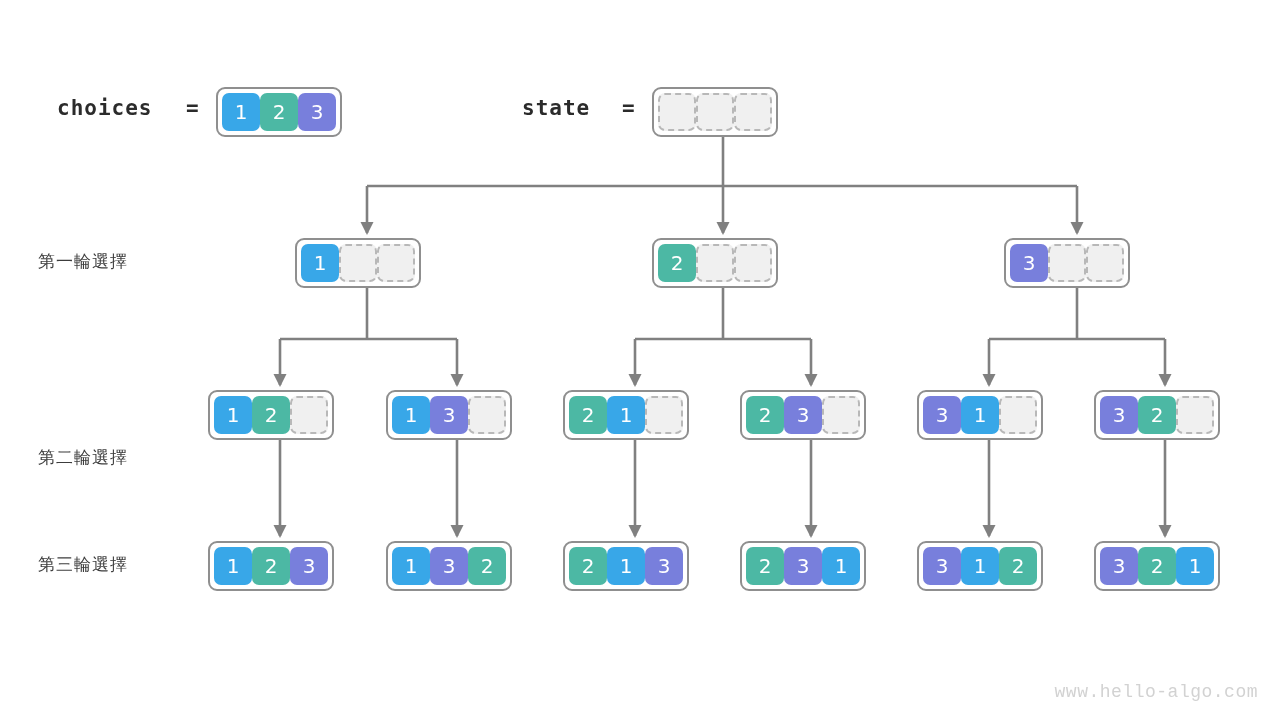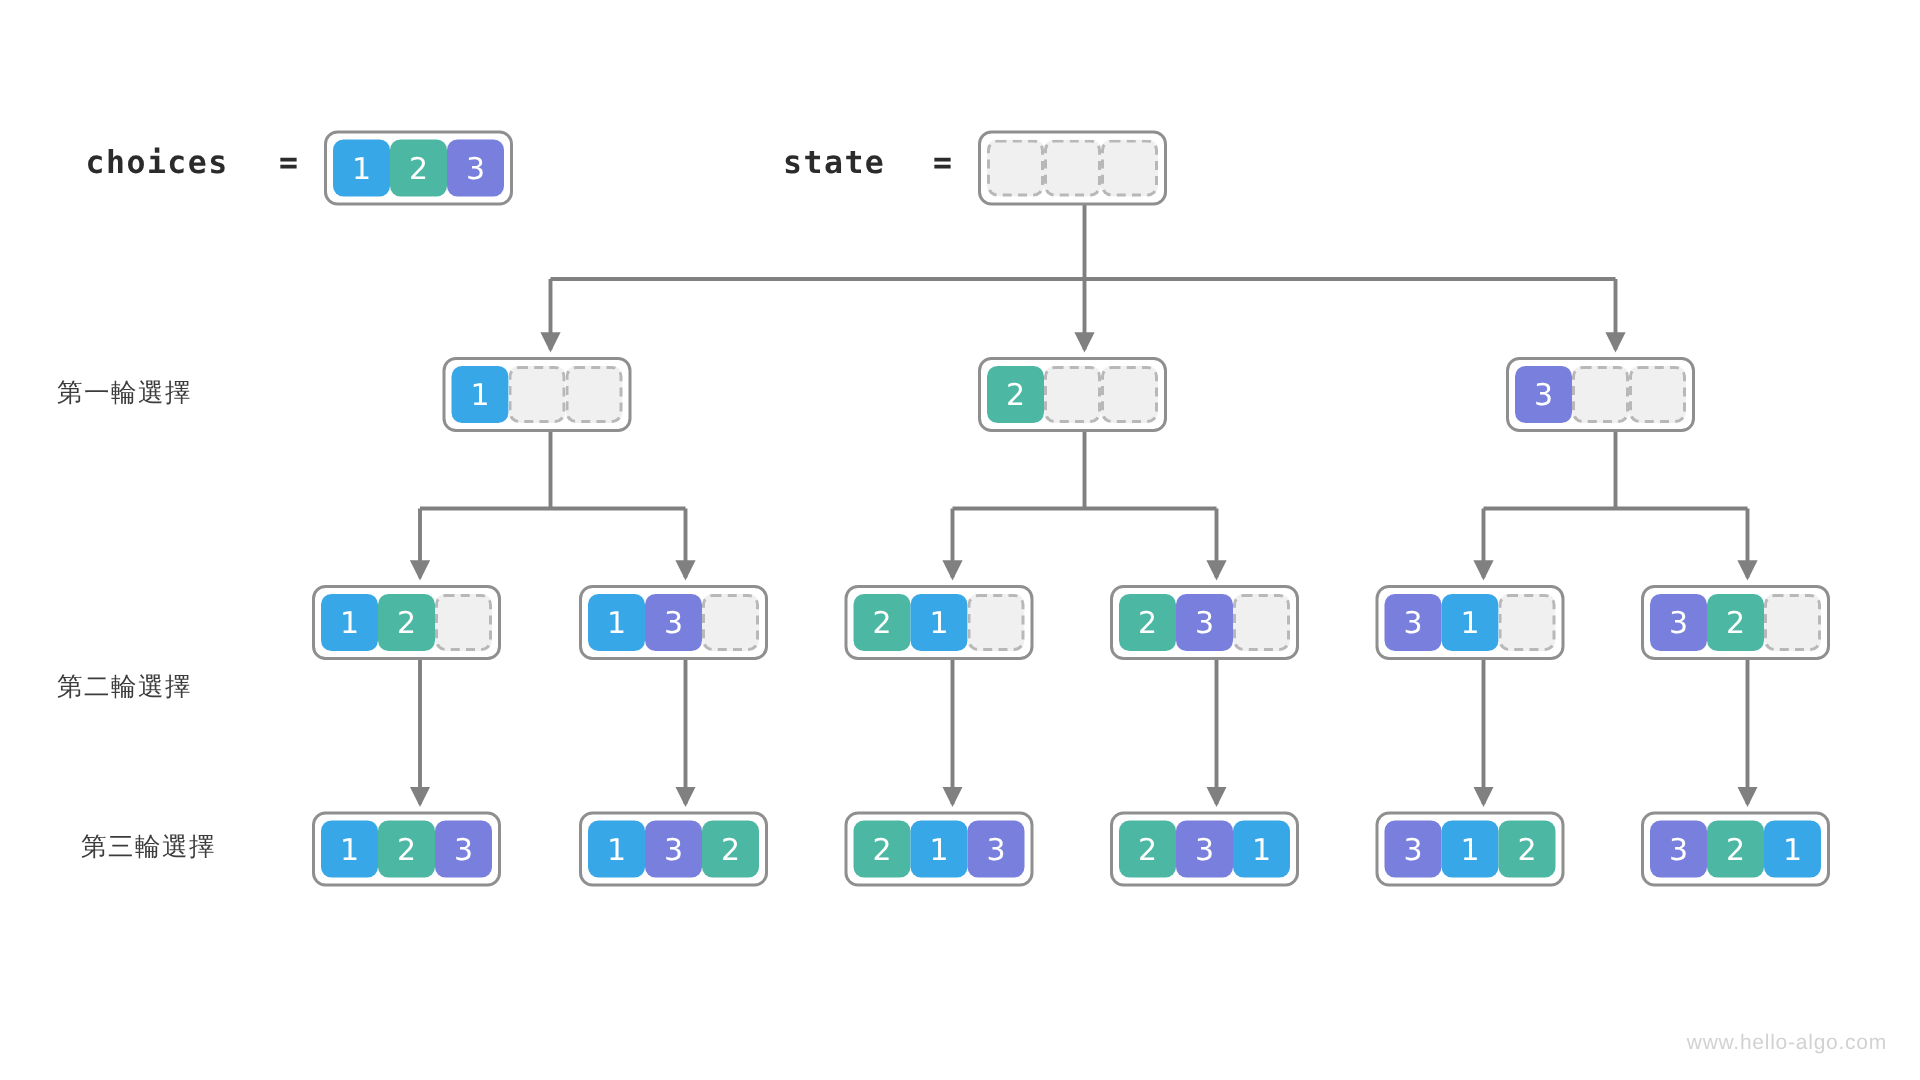--- a/index.html
+++ b/index.html
@@ -90,22 +90,22 @@
   }
   .cell.v1 { background: #38a7e8; }
   .cell.v2 { background: #4cb8a4; }
   .cell.v3 { background: #787fdc; }
 
   
   .watermark {
     position: absolute;
     right: 22px;
     bottom: 18px;
-    font-family: Liberation Sans, sans-serif;
-    font-size: 14px;
+    font-family: Liberation Mono, monospace;
+    font-size: 18px;
     color: #d2d2d2;
     letter-spacing: 0.5px;
   }
 </style>
 </head>
 <body>
 
 <div id="stage">
 
   <svg id="edges" viewBox="0 0 1280 720" width="1280" height="720">
@@ -159,21 +159,21 @@
   <div class="eq-label" style="left:522px; top:96px;">state</div>
   <div class="eq-eq" style="left:622px; top:96px;">=</div>
   <div class="array" id="state-array" style="left:652px; top:87px;">
       <div class="cell empty"></div>
       <div class="cell empty"></div>
       <div class="cell empty"></div>
     </div>
 
   <div class="row-label" style="left:38px; top:250px;">第一輪選擇</div>
   <div class="row-label" style="left:38px; top:402px;margin-top:44px;">第二輪選擇</div>
-  <div class="row-label" style="left:38px; top:553px;margin-left:16px;">第三輪選擇</div>
+  <div class="row-label" style="left:38px; top:553px;">第三輪選擇</div>
 
   <div id="nodes-layer">
       <div class="array" style="left: 295px; top: 238px;">
         <div class="cell v1">1</div>
         <div class="cell empty"></div>
         <div class="cell empty"></div>
       </div>
       <div class="array" style="left: 652px; top: 238px;">
         <div class="cell v2">2</div>
         <div class="cell empty"></div>

